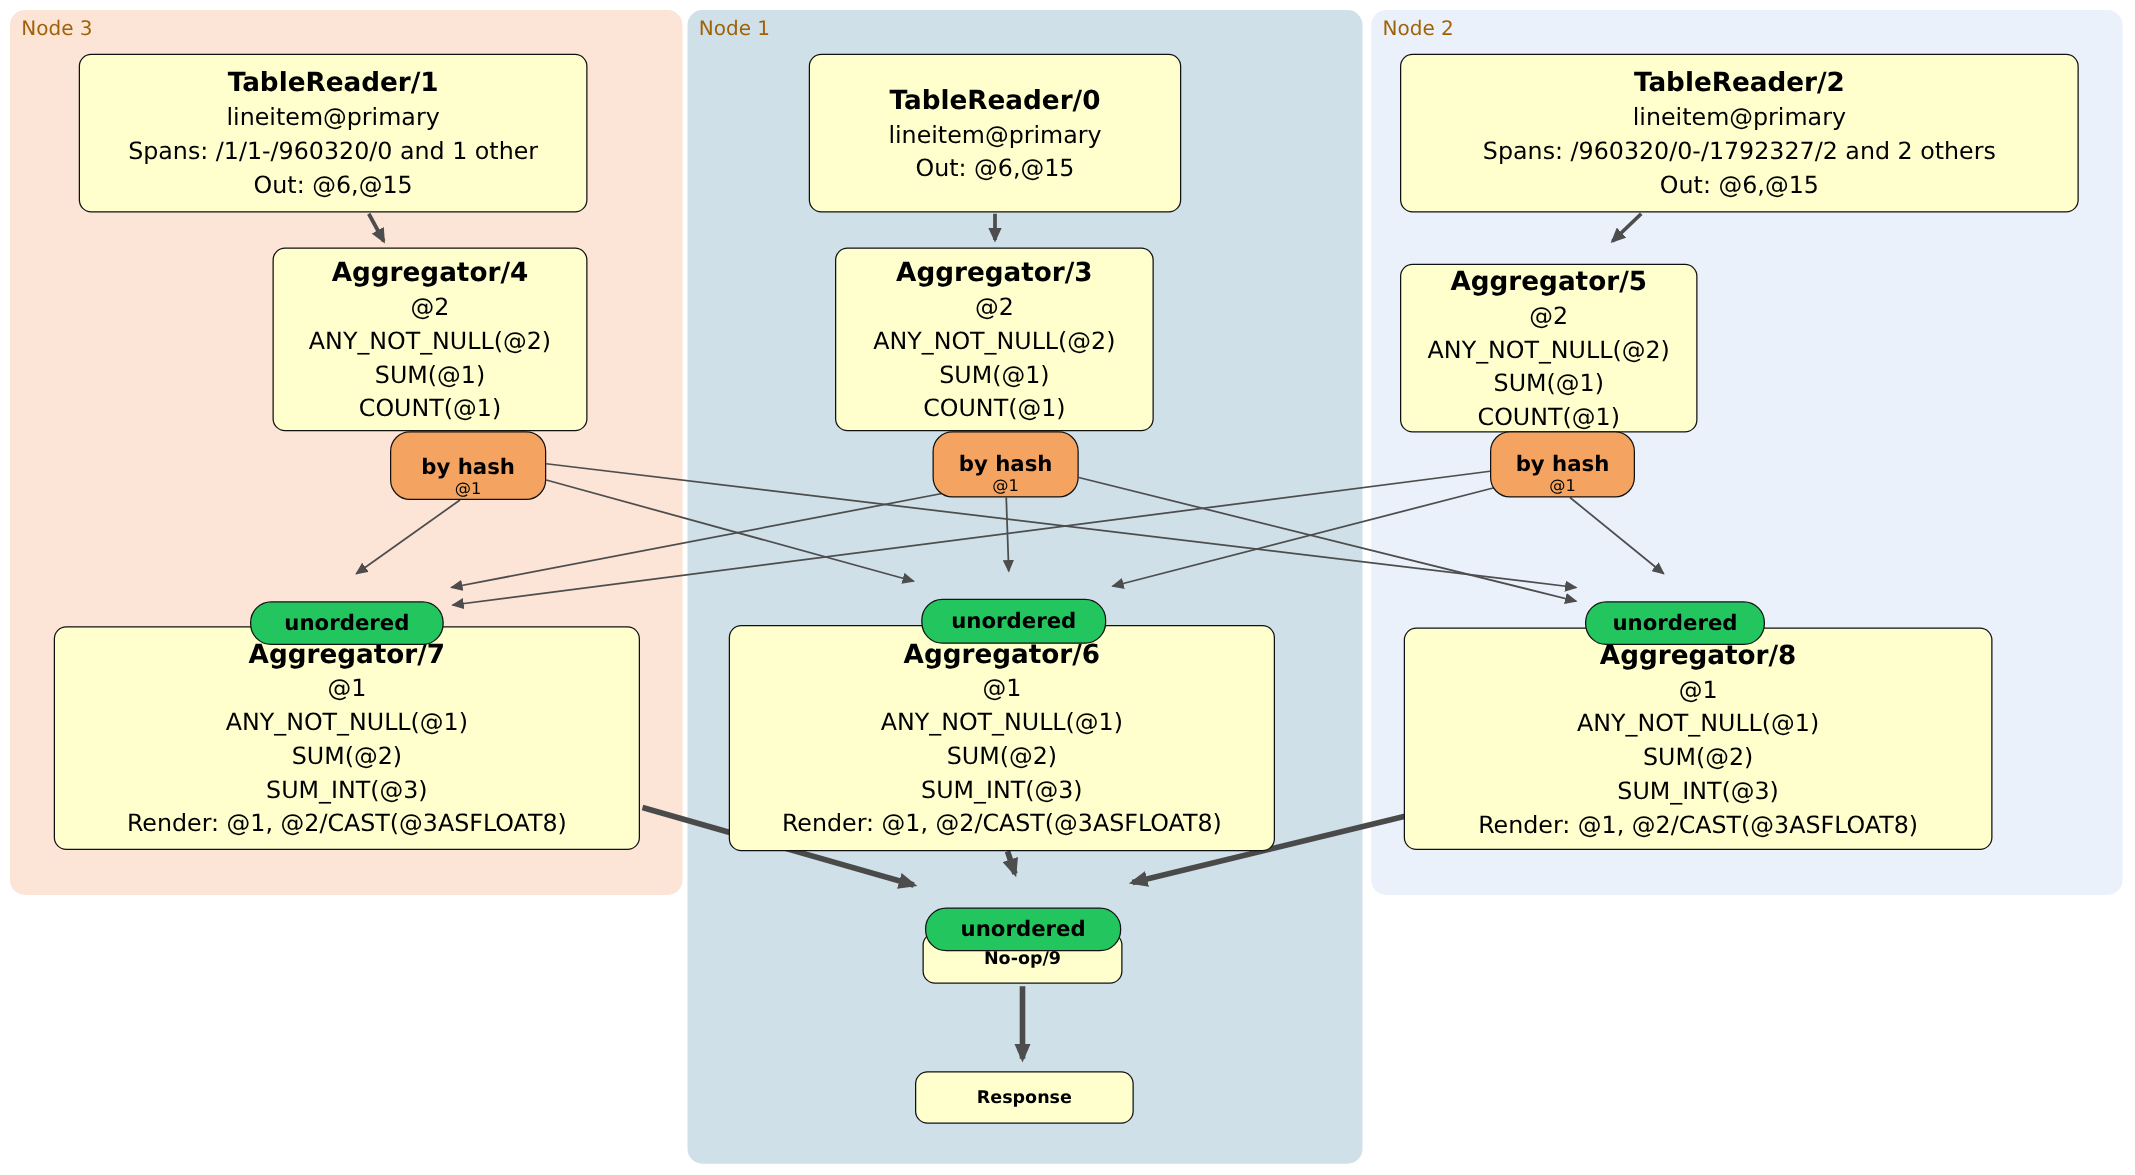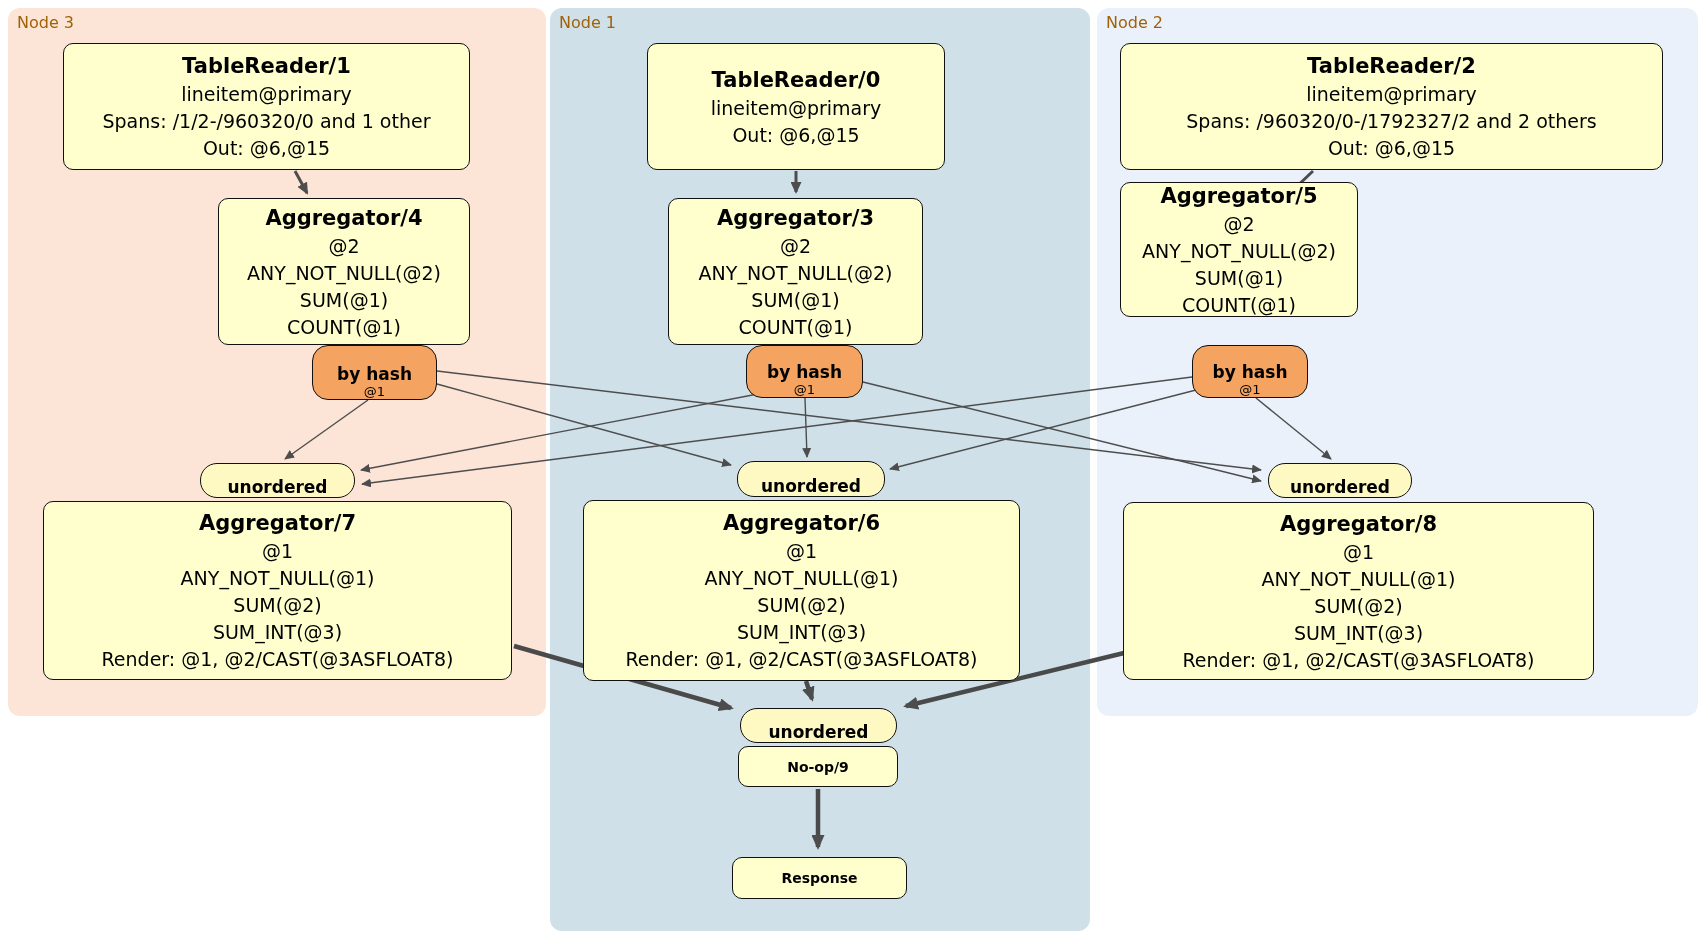--- a/index.html
+++ b/index.html
@@ -14,22 +14,22 @@
   .proc{position:absolute;z-index:3;background:#feffcd;border:1.6px solid #111;border-radius:10px;
         display:flex;flex-direction:column;justify-content:center;text-align:center;box-sizing:border-box;}
   .proc .title{font-weight:bold;font-size:21px;line-height:30px;}
   .proc .line{font-size:19px;line-height:27px;white-space:nowrap;}
   .term{position:absolute;z-index:3;background:#feffcd;border:1.6px solid #111;border-radius:10px;
         display:flex;align-items:center;justify-content:center;font-weight:bold;font-size:14px;box-sizing:border-box;}
   .router{position:absolute;z-index:4;background:#f4a460;border:1.6px solid #111;border-radius:16px;
         display:flex;flex-direction:column;align-items:center;justify-content:flex-end;box-sizing:border-box;}
   .router-label{font-weight:bold;font-size:17px;line-height:20px;}
   .router-sub{font-size:13px;line-height:15px;}
-  .sync{position:absolute;z-index:4;background:#fef9c3;border:1.6px solid #111;border-radius:17px;
-        display:flex;align-items:flex-end;justify-content:center;font-weight:bold;font-size:17px;box-sizing:border-box;}
+  .sync{position:absolute;z-index:4;background:#22c55e;border:1.6px solid #111;border-radius:17px;
+        display:flex;align-items:center;justify-content:center;font-weight:bold;font-size:17px;box-sizing:border-box;margin-top:18px;}
 </style>
 </head>
 <body>
 
 <div class="canvas">
 
   <div class="region" id="region-node3">
     <div class="region-label">Node 3</div>
   </div>
   <div class="region" id="region-node1">
@@ -74,21 +74,21 @@
       <line x1="514" y1="646" x2="731" y2="708" marker-end="url(#ah-b)"></line>
       <line x1="806" y1="681" x2="812" y2="699" marker-end="url(#ah-b)"></line>
       <line x1="1124" y1="653" x2="906" y2="706" marker-end="url(#ah-b)"></line>
       <line x1="818" y1="789" x2="818" y2="847" marker-end="url(#ah-b)"></line>
     </g>
   </svg>
 
   <div class="proc" style="left:63px;top:43px;width:407px;height:127px">
     <div class="title">TableReader/1</div>
     <div class="line">lineitem@primary</div>
-    <div class="line">Spans: /1/2-/960320/0 and 1 other</div>
+    <div class="line">Spans: /1/1-/960320/0 and 1 other</div>
     <div class="line">Out: @6,@15</div>
   </div>
   <div class="proc" style="left:647px;top:43px;width:298px;height:127px">
     <div class="title">TableReader/0</div>
     <div class="line">lineitem@primary</div>
     <div class="line">Out: @6,@15</div>
   </div>
   <div class="proc" style="left:1120px;top:43px;width:543px;height:127px">
     <div class="title">TableReader/2</div>
     <div class="line">lineitem@primary</div>
@@ -103,21 +103,21 @@
     <div class="line">SUM(@1)</div>
     <div class="line">COUNT(@1)</div>
   </div>
   <div class="proc" style="left:668px;top:198px;width:255px;height:147px">
     <div class="title">Aggregator/3</div>
     <div class="line">@2</div>
     <div class="line">ANY_NOT_NULL(@2)</div>
     <div class="line">SUM(@1)</div>
     <div class="line">COUNT(@1)</div>
   </div>
-  <div class="proc" style="left:1120px;top:182px;width:238px;height:135px">
+  <div class="proc" style="left:1120px;top:211px;width:238px;height:135px">
     <div class="title">Aggregator/5</div>
     <div class="line">@2</div>
     <div class="line">ANY_NOT_NULL(@2)</div>
     <div class="line">SUM(@1)</div>
     <div class="line">COUNT(@1)</div>
   </div>
 
   <div class="proc" style="left:43px;top:501px;width:469px;height:179px">
     <div class="title">Aggregator/7</div>
     <div class="line">@1</div>

